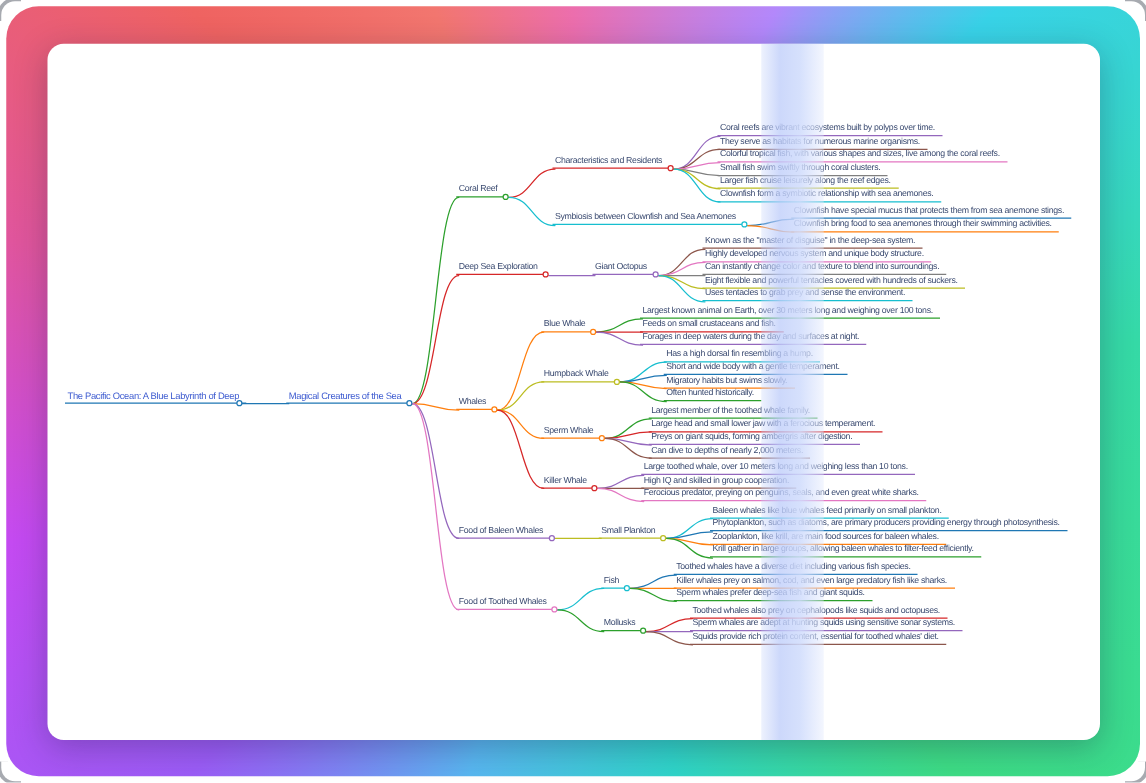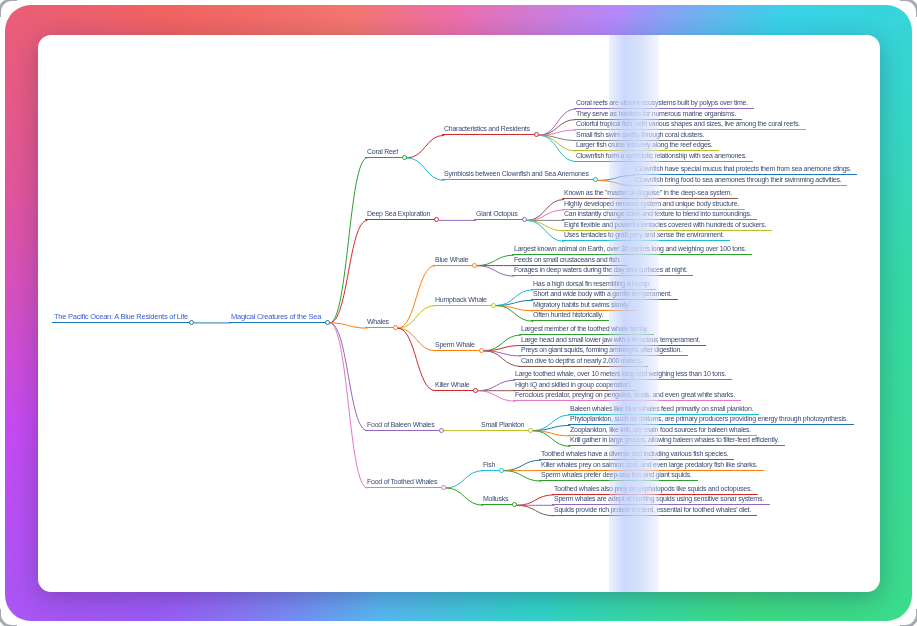--- a/index.html
+++ b/index.html
@@ -107,21 +107,21 @@
         <path d="M 408 452.94999999999993 C 426.5 452.94999999999993, 426.5 435.5999999999999, 445 435.5999999999999" fill="none" stroke="#17becf" stroke-width="1" stroke-linecap="round"></path>
         <path d="M 408 452.94999999999993 C 426.5 452.94999999999993, 426.5 470.2999999999999, 445 470.2999999999999" fill="none" stroke="#2ca02c" stroke-width="1" stroke-linecap="round"></path>
         <path d="M 292 287.9 C 310.5 287.9, 310.5 122.85, 329 122.85" fill="none" stroke="#2ca02c" stroke-width="1" stroke-linecap="round"></path>
         <path d="M 292 287.9 C 310.5 287.9, 310.5 185.39999999999998, 329 185.39999999999998" fill="none" stroke="#d62728" stroke-width="1" stroke-linecap="round"></path>
         <path d="M 292 287.9 C 310.5 287.9, 310.5 293.15, 329 293.15" fill="none" stroke="#ff7f0e" stroke-width="1" stroke-linecap="round"></path>
         <path d="M 292 287.9 C 310.5 287.9, 310.5 395.6499999999999, 329 395.6499999999999" fill="none" stroke="#9467bd" stroke-width="1" stroke-linecap="round"></path>
         <path d="M 292 287.9 C 310.5 287.9, 310.5 452.94999999999993, 329 452.94999999999993" fill="none" stroke="#e377c2" stroke-width="1" stroke-linecap="round"></path>
         <path d="M 156 287.9 C 174.5 287.9, 174.5 287.9, 193 287.9" fill="none" stroke="#1f77b4" stroke-width="1" stroke-linecap="round"></path>
       </svg>
 
-  <div class="mm-node d0" style="border-bottom-color: rgb(31, 119, 180); left: 14px; top: 276.9px;">The Pacific Ocean: A Blue Residents of Life</div>
+  <div class="mm-node d0" style="border-bottom-color: rgb(31, 119, 180); left: 14px; top: 276.9px;">The Pacific Ocean: A Blue Labyrinth of Deep</div>
       <div class="mm-node d1" style="border-bottom-color: rgb(31, 119, 180); left: 191px; top: 276.9px; text-align: center;">Magical Creatures of the Sea</div>
       <div class="mm-node d2" style="border-bottom-color: rgb(44, 160, 44); left: 327px; top: 111.85px;">Coral Reef</div>
       <div class="mm-node d3" style="border-bottom-color: rgb(214, 39, 40); left: 404px; top: 89.25px;">Characteristics and Residents</div>
       <div class="mm-node d4" style="border-bottom-color: rgb(148, 103, 189); left: 536px; top: 63px;">Coral reefs are vibrant ecosystems built by polyps over time.</div>
       <div class="mm-node d4" style="border-bottom-color: rgb(140, 86, 75); left: 536px; top: 73.5px;">They serve as habitats for numerous marine organisms.</div>
       <div class="mm-node d4" style="border-bottom-color: rgb(227, 119, 194); left: 536px; top: 84px;">Colorful tropical fish, with various shapes and sizes, live among the coral reefs.</div>
       <div class="mm-node d4" style="border-bottom-color: rgb(127, 127, 127); left: 536px; top: 94.5px;">Small fish swim swiftly through coral clusters.</div>
       <div class="mm-node d4" style="border-bottom-color: rgb(188, 189, 34); left: 536px; top: 105px;">Larger fish cruise leisurely along the reef edges.</div>
       <div class="mm-node d4" style="border-bottom-color: rgb(23, 190, 207); left: 536px; top: 115.5px;">Clownfish form a symbiotic relationship with sea anemones.</div>
       <div class="mm-node d3" style="border-bottom-color: rgb(23, 190, 207); left: 404px; top: 134.45px;">Symbiosis between Clownfish and Sea Anemones</div>

